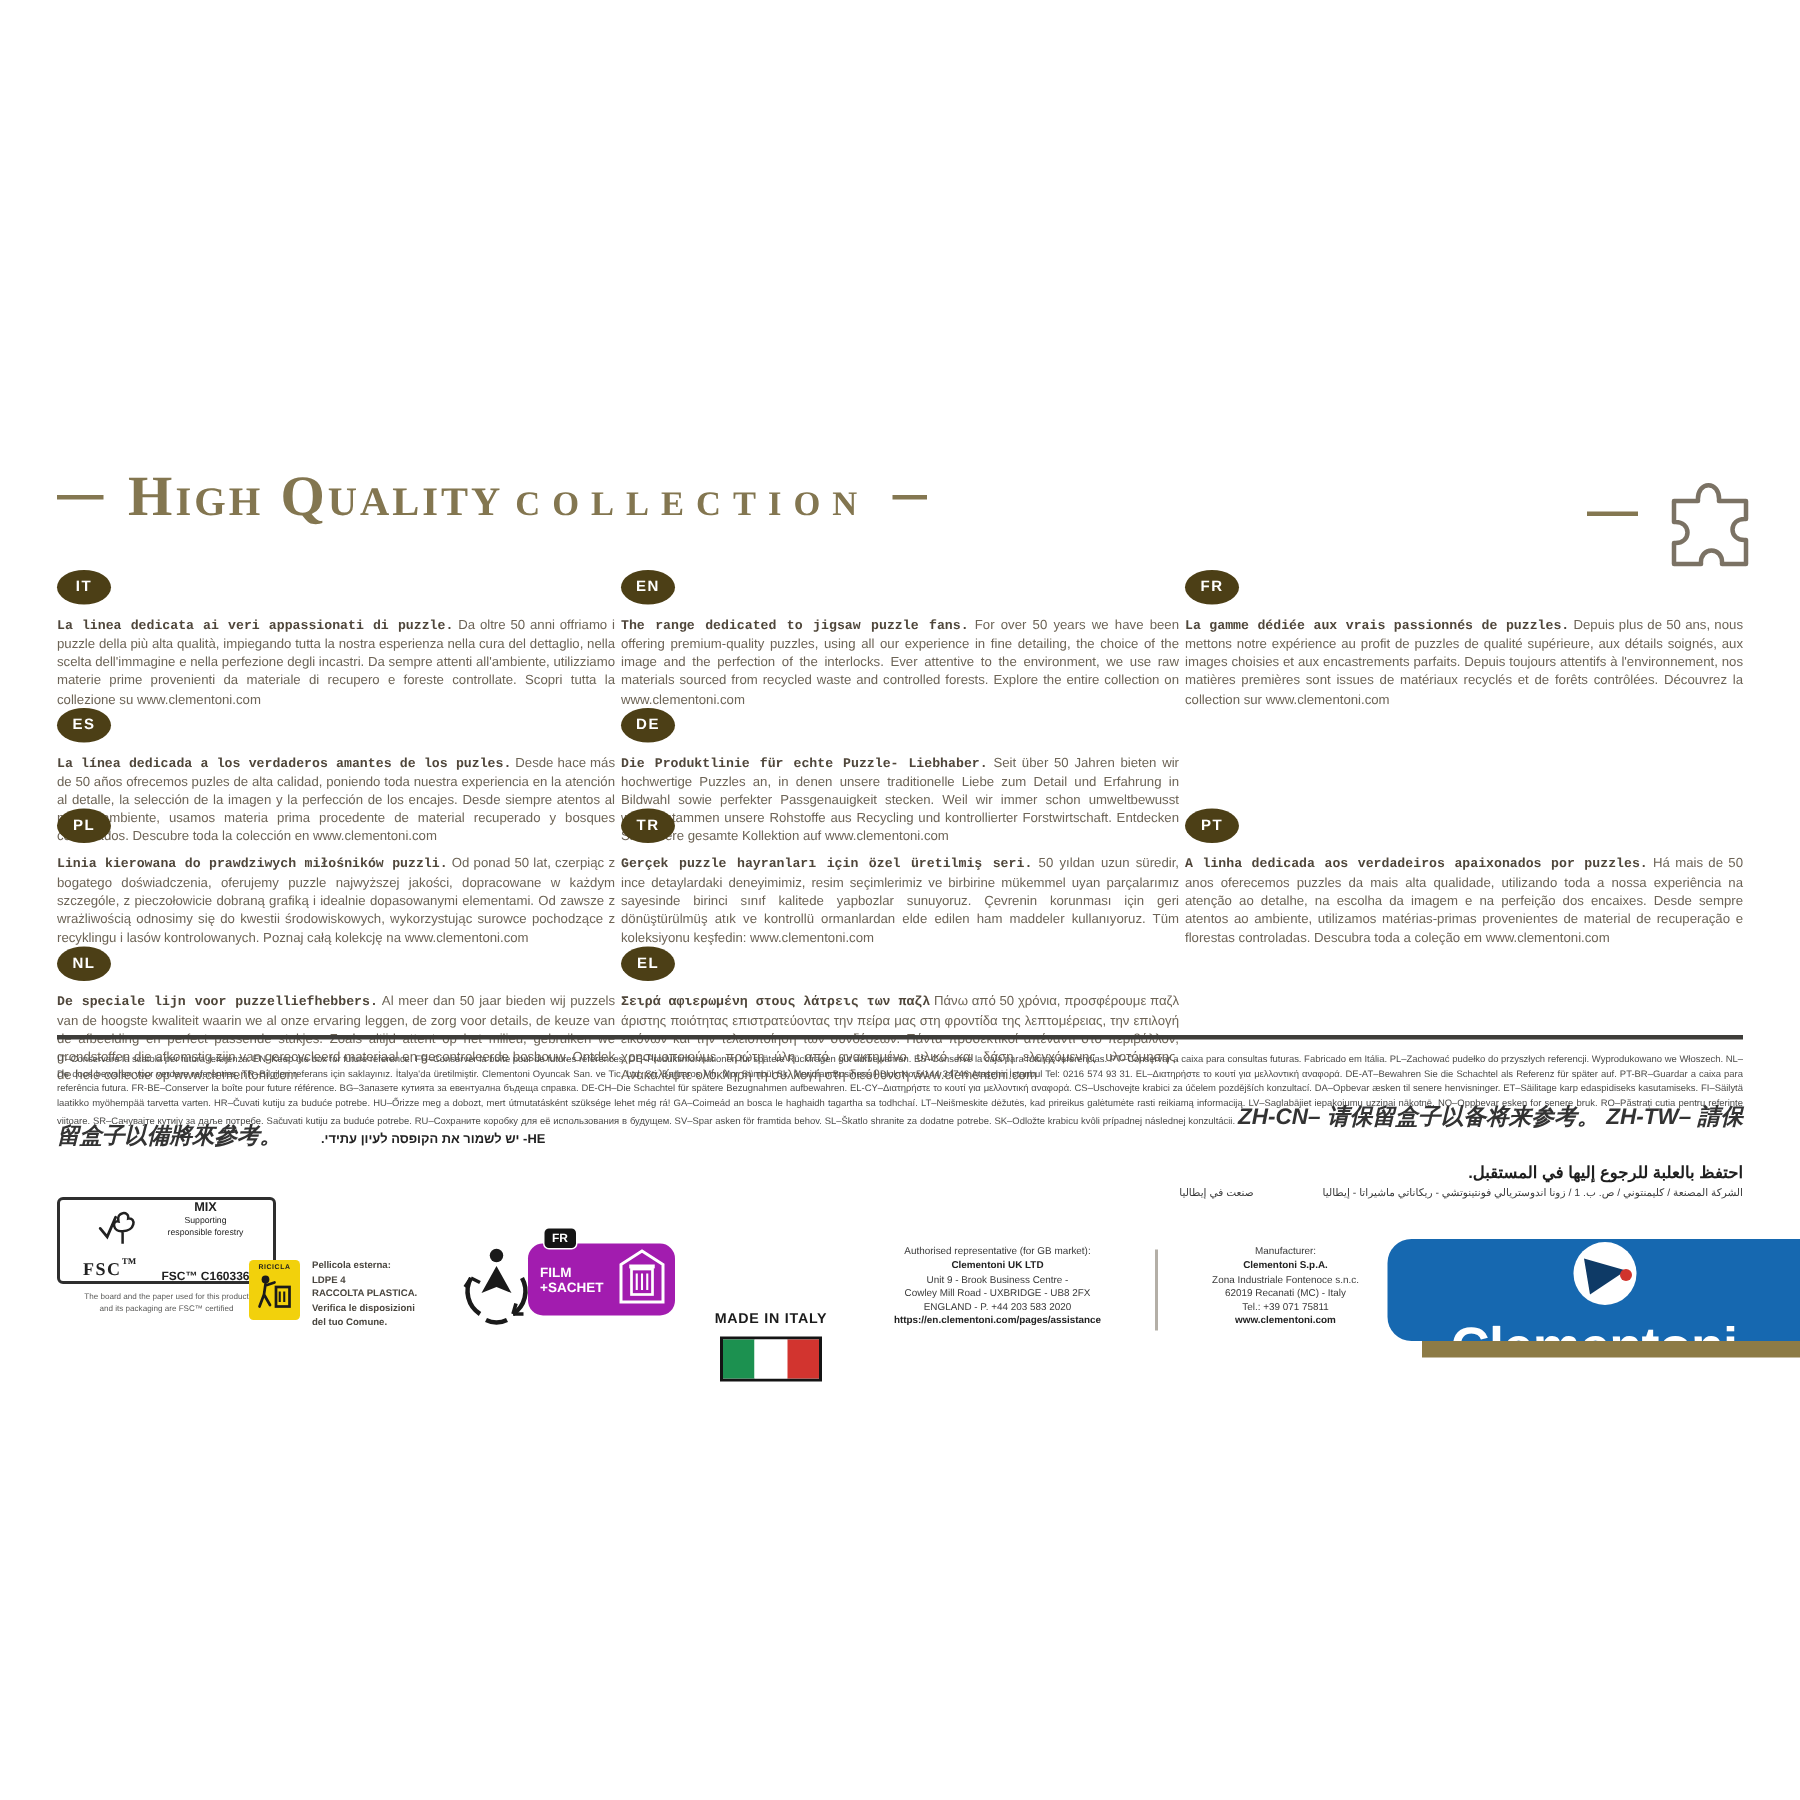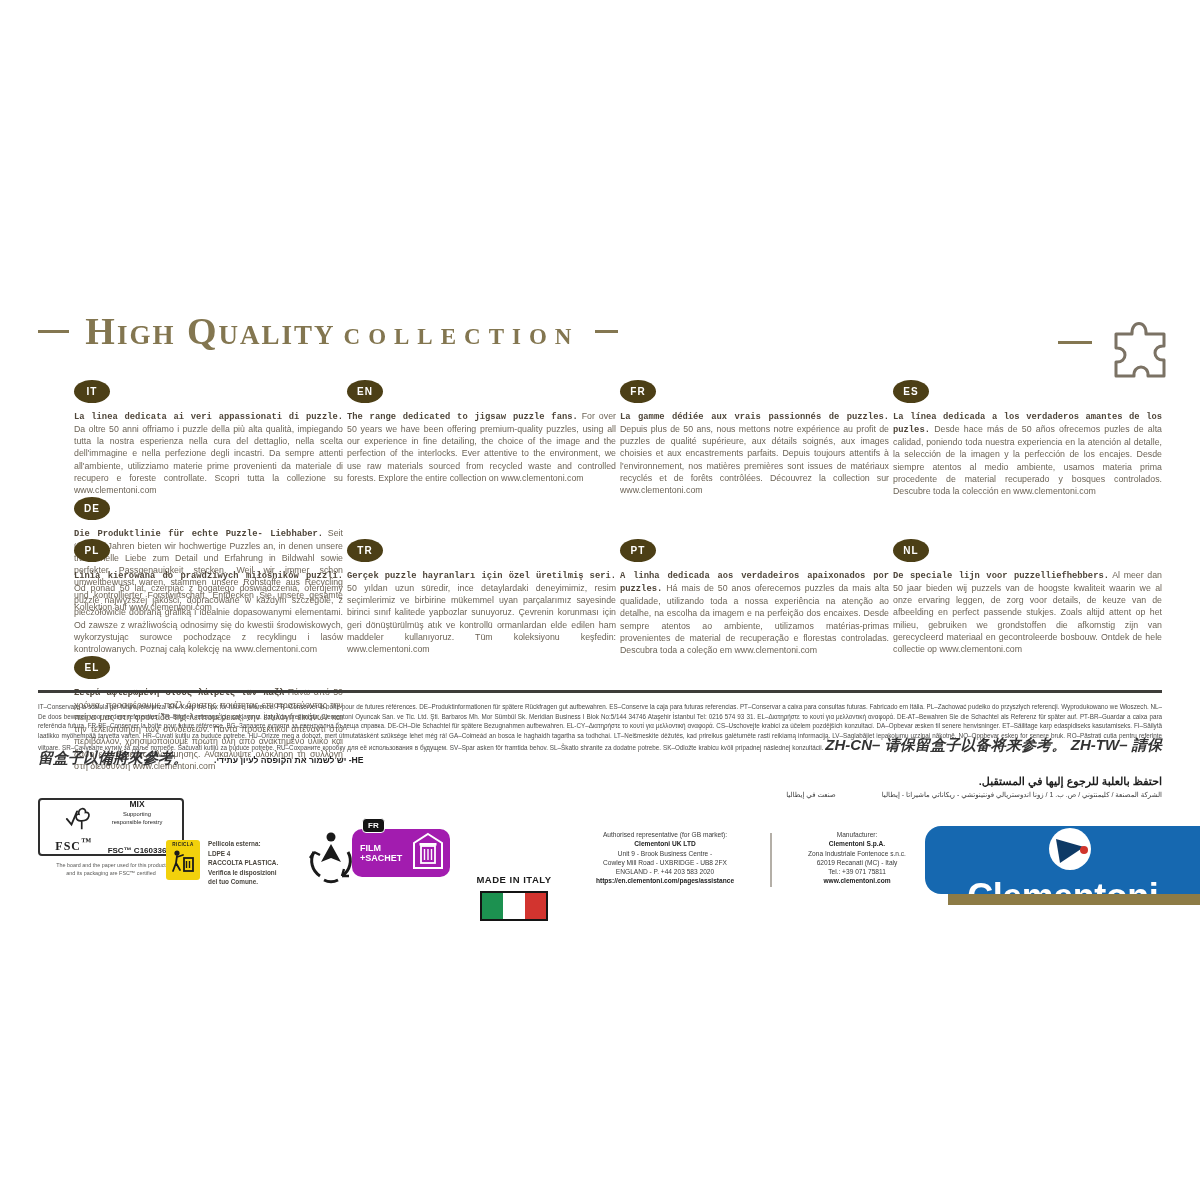--- a/index.html
+++ b/index.html
@@ -12,21 +12,21 @@
   .rule-a{width:64px;}
   .rule-b{width:46px;}
   h1{margin:0;font-family:"Liberation Serif",serif;font-variant:small-caps;font-weight:bold;
      font-size:38px;line-height:1;color:#837650;letter-spacing:2px;white-space:nowrap;}
   h1 .sub{font-size:33px;letter-spacing:8px;margin-left:8px;}
   .puzzle-dash{position:absolute;top:341px;right:108px;width:34px;height:3px;background:#847751;}
   .puzzle-icon{position:absolute;top:314px;right:24px;}
 
   
   .lang-grid{position:absolute;left:38px;right:38px;display:grid;
-             grid-template-columns:repeat(4,1fr);column-gap:4px;margin-left:36px;}
+             grid-template-columns:repeat(3,1fr);column-gap:4px;}
   .row1{top:380px;}
   .row2{top:539px;}
   .badge{display:inline-block;min-width:20px;padding:0 8px;height:23px;line-height:23px;
          background:#4c3f16;color:#fff;font-size:10px;font-weight:bold;letter-spacing:1px;
          text-align:center;border-radius:50%;}
   .blk-text{margin:7px 0 0;font-size:8.8px;line-height:1.38;text-align:justify;color:#6d6456;}
   .blk-text strong{color:#4f463a;font-family:Liberation Mono, monospace;}
 
   
   .rule-full{position:absolute;top:690px;left:38px;right:38px;height:3px;background:#3e3d3a;}

